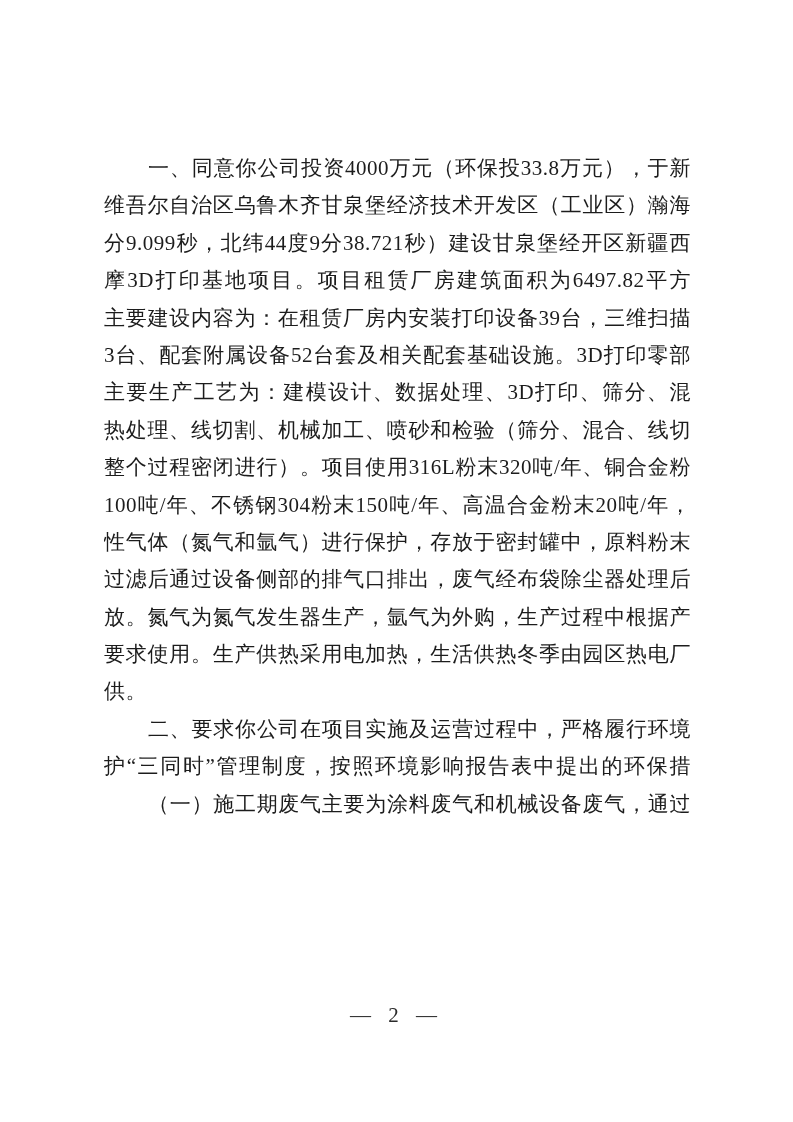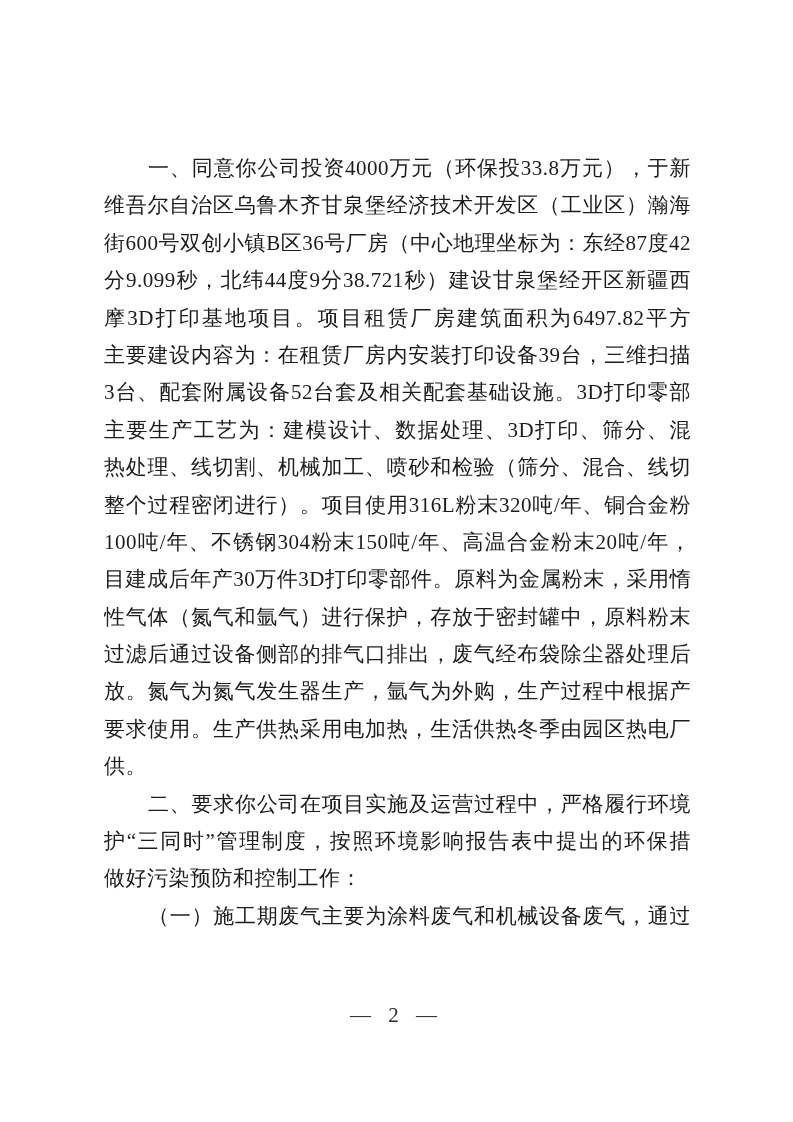--- a/index.html
+++ b/index.html
@@ -62,35 +62,32 @@
     letter-spacing: 6px;
   }
 </style>
 </head>
 <body>
 
 <div class="doc-page">
   <div class="doc-body">
     <div class="line j indent">一、同意你公司投资4000万元（环保投33.8万元），于新疆</div>
     <div class="line j">维吾尔自治区乌鲁木齐甘泉堡经济技术开发区（工业区）瀚海西</div>
-    <div class="line j">街600号双创小镇B区36号厂房（中心地理坐标为：东经87度42</div>
     <div class="line j">分9.099秒，北纬44度9分38.721秒）建设甘泉堡经开区新疆西帝</div>
     <div class="line j">摩3D打印基地项目。项目租赁厂房建筑面积为6497.82平方米。</div>
     <div class="line j">主要建设内容为：在租赁厂房内安装打印设备39台，三维扫描仪</div>
     <div class="line j">3台、配套附属设备52台套及相关配套基础设施。3D打印零部件</div>
     <div class="line j">主要生产工艺为：建模设计、数据处理、3D打印、筛分、混合、</div>
     <div class="line j">热处理、线切割、机械加工、喷砂和检验（筛分、混合、线切割</div>
     <div class="line j">整个过程密闭进行）。项目使用316L粉末320吨/年、铜合金粉末</div>
     <div class="line j">100吨/年、不锈钢304粉末150吨/年、高温合金粉末20吨/年，项</div>
-    <div class="line j">目建成后年产30万件3D打印零部件。原料为金属粉末，采用惰</div>
     <div class="line j">性气体（氮气和氩气）进行保护，存放于密封罐中，原料粉末通</div>
     <div class="line j">过滤后通过设备侧部的排气口排出，废气经布袋除尘器处理后排</div>
     <div class="line j">放。氮气为氮气发生器生产，氩气为外购，生产过程中根据产品</div>
     <div class="line j">要求使用。生产供热采用电加热，生活供热冬季由园区热电厂提</div>
     <div class="line plain">供。</div>
     <div class="line j indent">二、要求你公司在项目实施及运营过程中，严格履行环境保</div>
     <div class="line j">护“三同时”管理制度，按照环境影响报告表中提出的环保措施，</div>
-    <div class="line plain">做好污染预防和控制工作：</div>
     <div class="line j indent">（一）施工期废气主要为涂料废气和机械设备废气，通过选</div>
   </div>
 
   <div class="page-footer">— 2 —</div>
 </div>
 
 </body></html>

